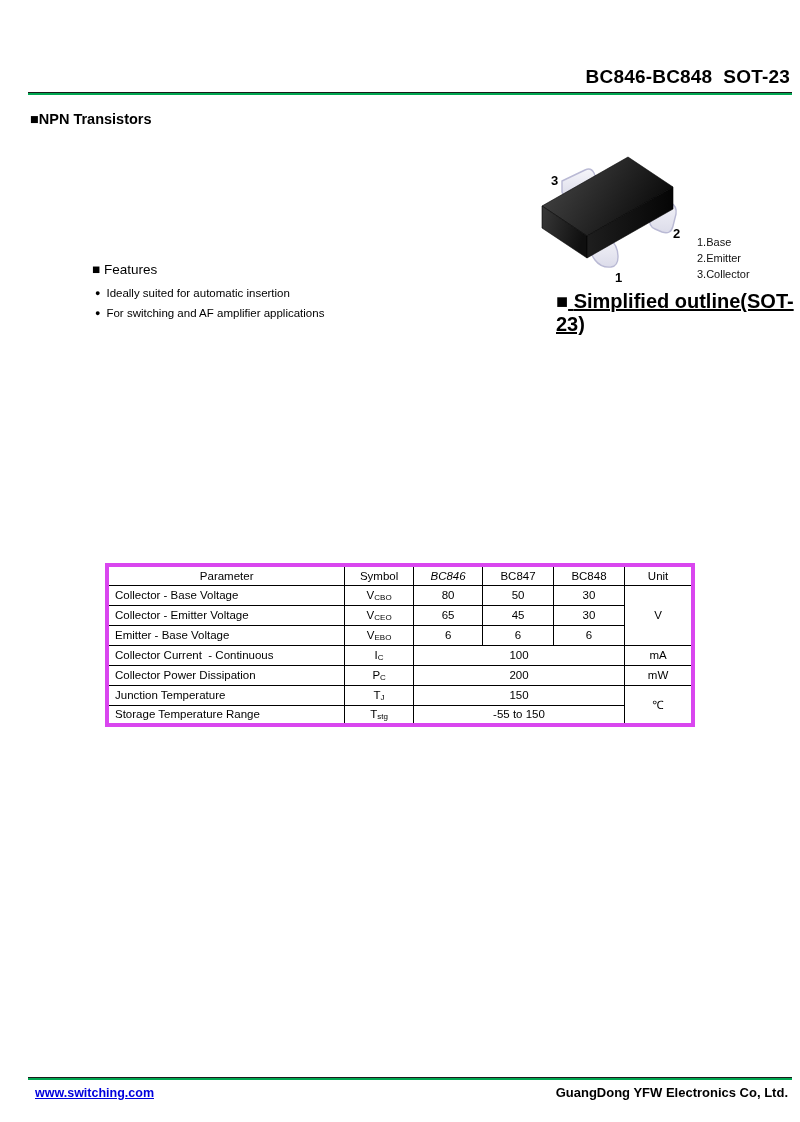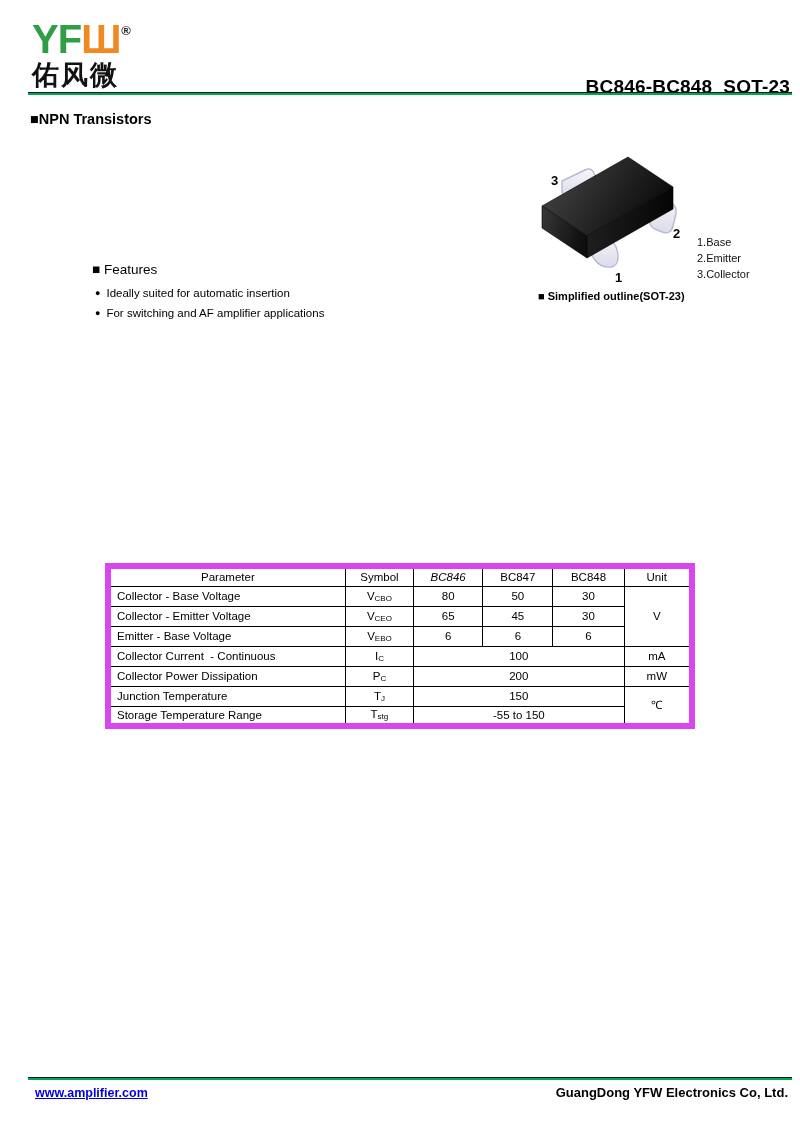--- a/index.html
+++ b/index.html
@@ -10,75 +10,71 @@
     overflow:hidden;
   }
   
   .logo { position:absolute; left:32px; top:10px; }
   .logo-en { font-weight:bold; font-size:40px; line-height:42px; letter-spacing:-1px; }
   .logo-yf { color:#2f9e45; }
   .logo-w  { color:#f08921; }
   .reg-mark { font-size:13px; color:#222; vertical-align:18px; font-weight:bold; margin-left:1px; }
   .logo-cn { font-weight:bold; font-size:27px; line-height:30px; color:#111; letter-spacing:2px; }
   .doc-title {
-    position:absolute; right:10px; top:76px; font-size:19px; font-weight:bold;
+    position:absolute; right:10px; top:66px; font-size:19px; font-weight:bold;
     white-space:pre; letter-spacing:0.2px;text-align:right;
   }
   .rule {
     position:absolute; left:28px; width:764px; height:3px;
     background:#00a651; border-top:1px solid #1a1a1a;
   }
   .rule-top { top:92px; }
   .rule-bottom { top:1077px; }
   
   .npn-heading { position:absolute; left:30px; top:111px; font-size:14.5px; font-weight:bold; }
   .sq { display:inline-block; }
   
   .figure-svg { position:absolute; left:525px; top:145px; }
   .pin-legend { position:absolute; left:697px; top:234px; font-size:11px; line-height:16px; color:#111; }
-  .outline-caption { position:absolute; left:538px; top:290px; font-size:11px; font-weight:bold; }
+  .outline-caption { position:absolute; left:556px; top:290px; font-size:20px; font-weight:bold;text-decoration:underline; }
   
   .features-heading { position:absolute; left:92px; top:262px; font-size:13.5px; }
   .feature-item { position:absolute; left:95px; font-size:11.5px; }
   .feature-item .bullet { font-size:9px; vertical-align:1px; margin-right:6px; }
   .feature-1 { top:287px; }
   .feature-2 { top:307px; }
   
   .ratings-heading { position:absolute; left:88px; top:538px; font-size:13.5px; }
   .ratings-table {
     position:absolute; left:105px; top:563px; width:590px;
     border-collapse:collapse; font-size:11.5px;
   }
   .ratings-table th, .ratings-table td {
     border:1px solid #000; height:20px; text-align:center;
     font-weight:normal; padding:0;
   }
-  .ratings-table { border:6px solid #d946ef; }
+  .ratings-table { border:4px solid #d946ef; }
   .ratings-table .param { text-align:left; padding-left:6px; white-space:pre; }
   .col-param { width:239px; } .col-sym { width:69px; }
   .col-846 { width:70px;font-style:italic; } .col-847 { width:71px; }
   .col-848 { width:72px; } .col-unit { width:69px; }
   .sub { font-size:8px; vertical-align:-1px; letter-spacing:0; }
   
   .footer-link {
     position:absolute; left:35px; top:1086px; font-size:12.5px; font-weight:bold;
     color:#0000dd; text-decoration:underline;
   }
   .page-indicator { position:absolute; left:0; right:0; top:1088px; text-align:center; font-size:11px; font-weight:bold; white-space:pre; }
   .company-name { position:absolute; right:12px; top:1085px; font-size:13px; font-weight:bold; }
 </style>
 </head>
 <body>
 
 <div class="page">
 
-  <div class="logo">
-    <div class="logo-en"><span class="logo-yf">YF</span><span class="logo-w">Ш</span><span class="reg-mark">®</span></div>
-    <div class="logo-cn">佑风微</div>
-  </div>
   <div class="doc-title">BC846-BC848  SOT-23</div>
   <div class="rule rule-top"></div>
 
   <div class="npn-heading"><span class="sq">■</span><span>NPN Transistors</span></div>
 
   <svg class="figure-svg" width="175" height="145" viewBox="0 0 175 145">
     <defs>
       <linearGradient id="topGrad" x1="0" y1="0" x2="1" y2="0.4">
         <stop offset="0" stop-color="#4a4a4a"></stop>
           <stop offset="1" stop-color="#0c0c0c"></stop>
@@ -175,16 +171,16 @@
     </tr>
     <tr>
       <td class="param">Storage Temperature Range</td>
       <td><span>T</span><span class="sub">stg</span></td>
       <td colspan="3">-55 to 150</td>
     </tr>
   </tbody>
     </table>
 
   <div class="rule rule-bottom"></div>
-  <a class="footer-link" href="#">www.amplifier.com</a>
+  <a class="footer-link" href="#">www.switching.com</a>
   <div class="company-name">GuangDong YFW Electronics Co, Ltd.</div>
 
 </div>
 
 </body></html>

